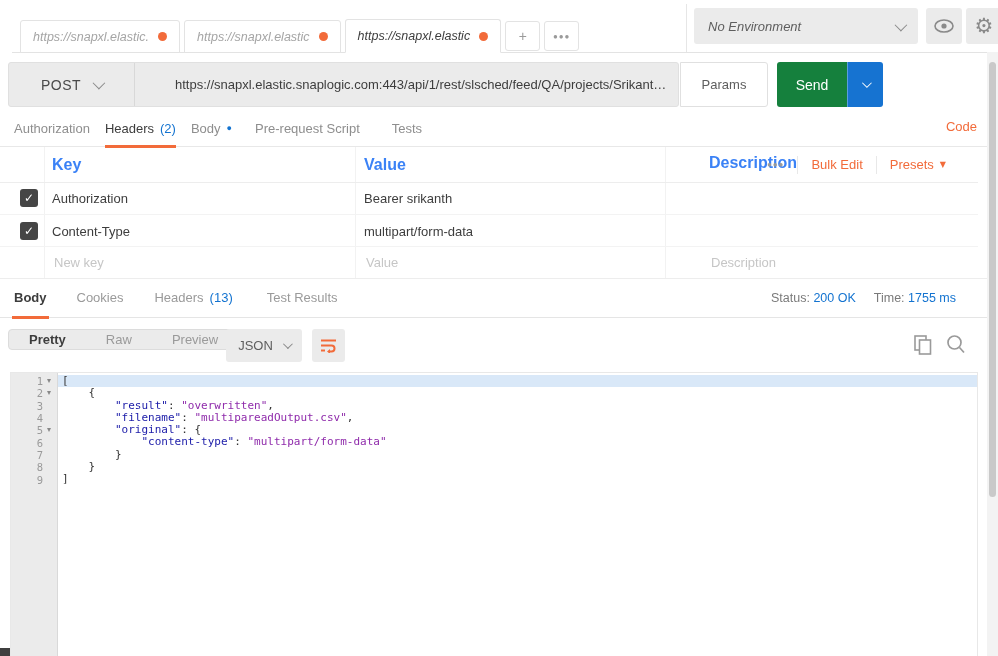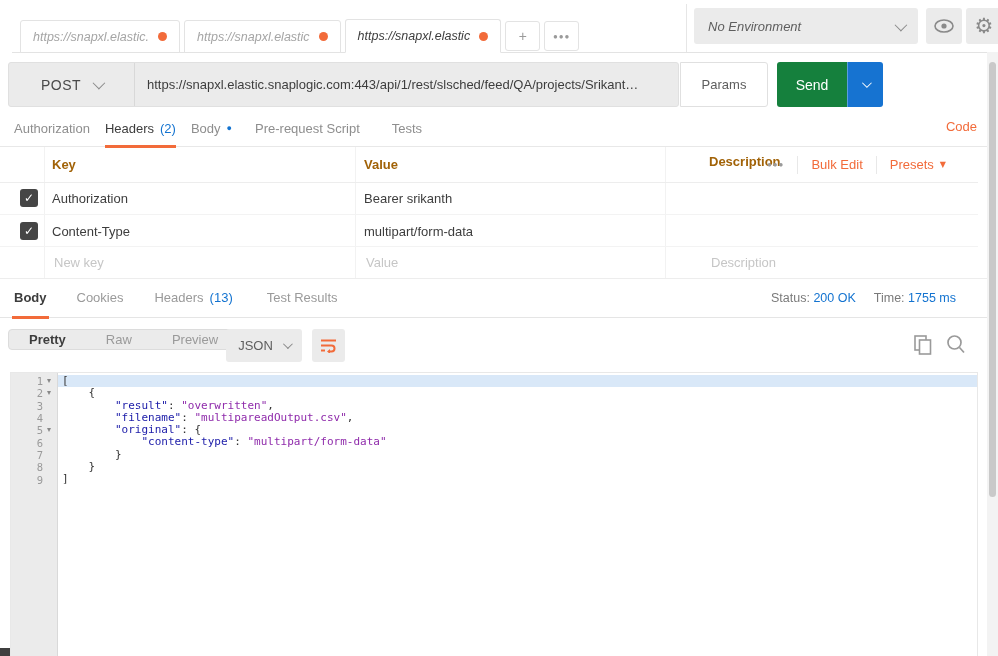--- a/index.html
+++ b/index.html
@@ -25,21 +25,21 @@
   .gear-glyph{font-size:21px;line-height:1;color:#8a8a8a;font-family:"DejaVu Sans",sans-serif;}
 
   
   .chev{display:inline-block;width:8px;height:8px;border-right:1.6px solid #8a8a8a;border-bottom:1.6px solid #8a8a8a;
         transform:rotate(45deg) translateY(-2px);}
   .chev.white{border-color:rgba(255,255,255,.95);}
   .chev.small{width:6px;height:6px;}
 
   
   .url-combo{position:absolute;left:8px;top:62px;width:671px;height:45px;display:flex;box-sizing:border-box;
-             border:1px solid #e0e0e0;border-radius:3px;background:#ebebeb;}
+             border:1px solid #e0e0e0;border-radius:3px;background:#ebebeb;gap:28px;}
   .method-box{width:125px;flex:none;display:flex;align-items:center;justify-content:center;gap:12px;
               border-right:1px solid #d8d8d8;font-size:14px;letter-spacing:.5px;color:#4a4a4a;cursor:pointer;}
   .url-input{flex:1;border:none;background:transparent;outline:none;font-family:"Liberation Sans",sans-serif;
              font-size:13px;color:#3d3d3d;padding:0 12px;}
   .params-btn{position:absolute;left:680px;top:62px;width:88px;height:45px;box-sizing:border-box;background:#fff;
               border:1px solid #e0e0e0;border-radius:0 3px 3px 0;display:flex;align-items:center;justify-content:center;
               font-size:13px;color:#5e5e5e;cursor:pointer;}
   .send-btn{position:absolute;left:777px;top:62px;height:45px;display:flex;border-radius:3px;overflow:hidden;cursor:pointer;}
   .send-main{width:70px;display:flex;align-items:center;justify-content:center;background:#15803d;color:#fff;font-size:14px;}
   .send-caret{width:35px;display:flex;align-items:center;justify-content:center;background:#1673d1;border-left:1px solid rgba(255,255,255,.3);}
@@ -62,21 +62,21 @@
   .htable{position:absolute;left:0;top:147px;width:988px;height:131px;border-bottom:1px solid #ededed;}
   .vsep{position:absolute;top:0;bottom:0;width:1px;background:#f2f2f2;}
   .hrow{position:absolute;left:0;right:10px;height:32px;}
   .hrow.hdr{height:35px;border-bottom:1px solid #ededed;}
   .hrow.r1{top:35px;}
   .hrow.r2{top:67px;border-top:1px solid #f3f3f3;}
   .hrow.r3{top:99px;border-top:1px solid #f3f3f3;height:31px;}
   .col-key{position:absolute;left:52px;top:0;bottom:0;display:flex;align-items:center;}
   .col-val{position:absolute;left:364px;top:0;bottom:0;display:flex;align-items:center;}
   .col-desc{position:absolute;left:673px;top:7px;bottom:0;display:flex;align-items:flex-start;margin-left:36px;}
-  .hdr-label{font-size:13px;font-weight:bold;color:#a16207;}
+  .hdr-label{font-size:16px;font-weight:bold;color:#3b82f6;}
   .cell-text{font-size:13px;color:#3d3d3d;}
   .cell-input{border:none;outline:none;background:transparent;font-family:"Liberation Sans",sans-serif;font-size:13px;color:#3d3d3d;width:260px;}
   .cell-input::placeholder{color:#c6c6c6;}
   .checkbox{position:absolute;left:20px;top:50%;transform:translateY(-50%);width:18px;height:18px;background:#454545;
             border-radius:3px;display:flex;align-items:center;justify-content:center;color:#fff;font-size:12px;cursor:pointer;
             font-family:"DejaVu Sans",sans-serif;}
   .hdr-controls{position:absolute;right:32px;top:0;bottom:0;display:flex;align-items:center;gap:13px;}
   .dots-more{color:#9a9a9a;font-size:8px;letter-spacing:1px;cursor:pointer;}
   .hdr-sep{width:1px;height:18px;background:#e8e8e8;}
   .orange-link{color:#f26b3a;font-size:13px;cursor:pointer;display:flex;align-items:center;gap:6px;}

